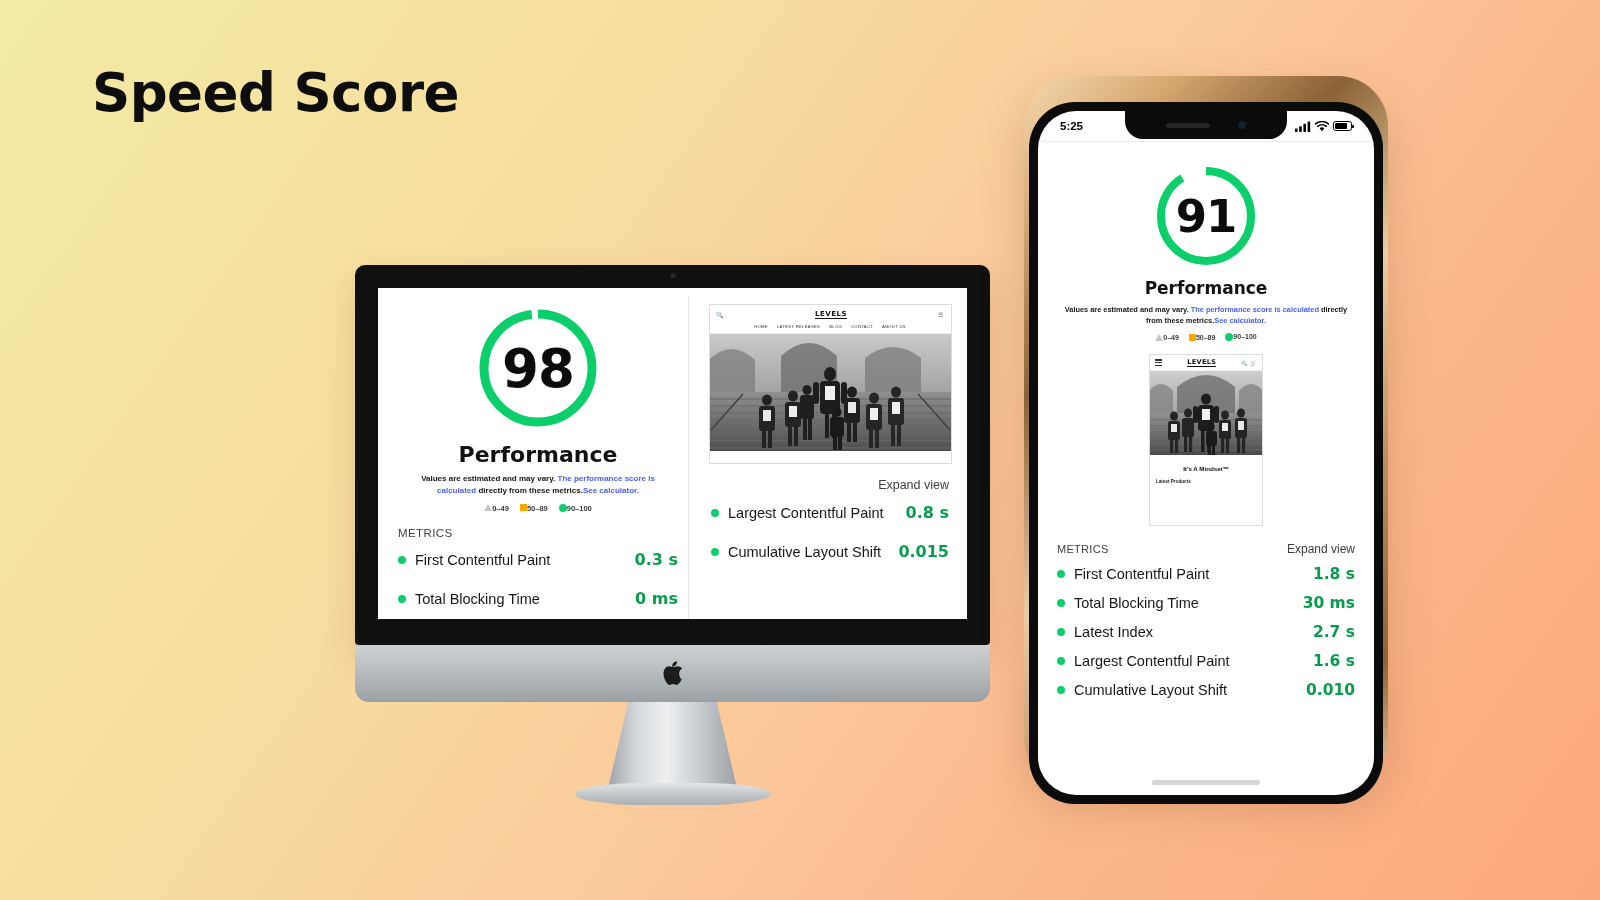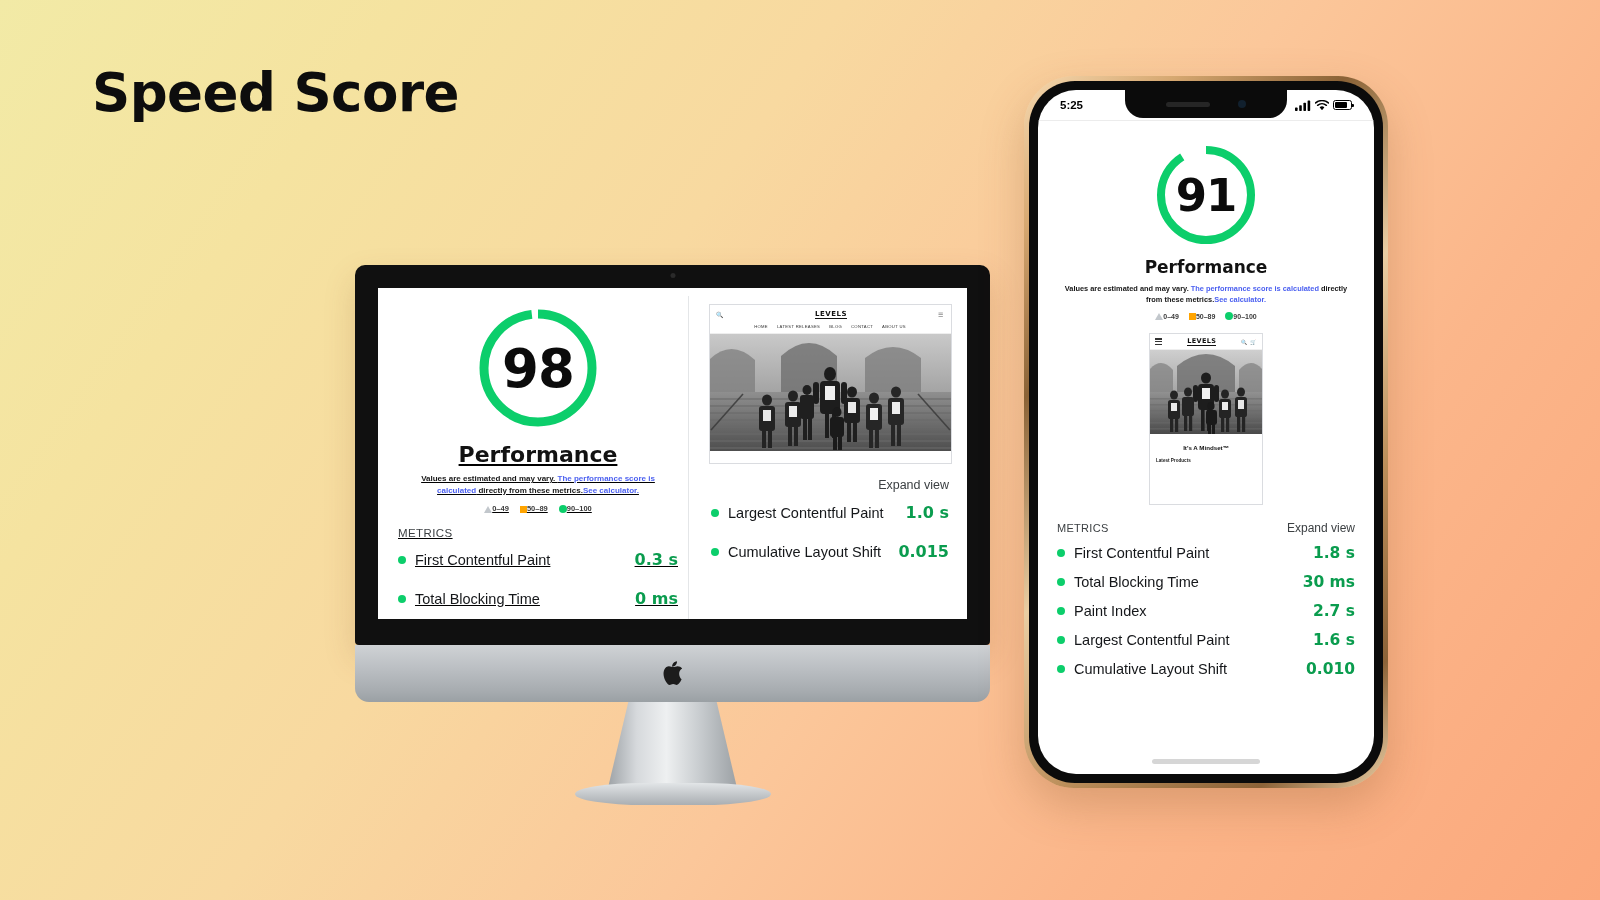--- a/index.html
+++ b/index.html
@@ -104,21 +104,20 @@
   .psi-d {
     display: flex;
     width: 100%;
     height: 100%;
     padding: 8px 10px 0 10px;
   }
   .psi-d-left {
     width: 300px;
     padding: 2px 6px 0 6px;
     position: relative;
-    text-decoration: underline;
   }
   .psi-d-right {
     flex: 1;
     border-left: 1px solid #e4e6e8;
     padding: 2px 4px 0 18px;
     position: relative;
   }
 
   .gauge-wrap { display: flex; justify-content: center; margin-top: 6px; }
   .gauge {
@@ -159,21 +158,21 @@
   .legend {
     display: flex;
     justify-content: center;
     align-items: center;
     gap: 11px;
     margin-top: 8px;
     font-size: 7.5px;
     color: #3a3a3a;
     font-weight: 600;
   }
-  .legend-item { display: flex; align-items: flex-end; gap: 0; }
+  .legend-item { display: flex; align-items: flex-start; gap: 0; }
   .lg-tri {
     width: 0; height: 0;
     border-left: 4px solid transparent;
     border-right: 4px solid transparent;
     border-bottom: 7px solid #c2c7cc;
   }
   .lg-sq { width: 7px; height: 7px; background: #ffa400; }
   .lg-ci { width: 8px; height: 8px; border-radius: 50%; background: #0cce6b; }
 
   .metrics-head {
@@ -268,20 +267,21 @@
     border-radius: 50px;
     background: linear-gradient(135deg,#f6d9b0 0%,#d6a871 14%,#8a6236 30%,#e9cda2 50%,#ba8d59 70%,#8c6338 88%,#eacfa6 100%);
     padding: 5px;
     box-shadow: 0 18px 44px rgba(130,80,40,0.26);
   }
   .phone-inner {
     width: 100%; height: 100%;
     border-radius: 46px;
     background: #0b0b0b;
     padding: 9px;
+    margin-top: 21px;
   }
   .phone-screen {
     width: 100%; height: 100%;
     border-radius: 38px;
     background: #fff;
     overflow: hidden;
     position: relative;
   }
   .notch {
     position: absolute;
@@ -631,21 +631,21 @@
             <span></span>
             <div class="expand-view">Expand view</div>
           </div>
 
           <div class="metric-list">
             <div class="metric-row">
               <div class="metric-left">
                 <span class="dot"></span>
                 <span class="metric-name">Largest Contentful Paint</span>
               </div>
-              <span class="metric-val">1.0 s</span>
+              <span class="metric-val">0.8 s</span>
             </div>
             <div class="metric-row">
               <div class="metric-left">
                 <span class="dot"></span>
                 <span class="metric-name">Cumulative Layout Shift</span>
               </div>
               <span class="metric-val">0.015</span>
             </div>
           </div>
         </div>
@@ -829,21 +829,21 @@
           <div class="phone-metric-row">
             <div class="metric-left">
               <span class="dot"></span>
               <span class="phone-metric-name">Total Blocking Time</span>
             </div>
             <span class="phone-metric-val">30 ms</span>
           </div>
           <div class="phone-metric-row">
             <div class="metric-left">
               <span class="dot"></span>
-              <span class="phone-metric-name">Paint Index</span>
+              <span class="phone-metric-name">Latest Index</span>
             </div>
             <span class="phone-metric-val">2.7 s</span>
           </div>
           <div class="phone-metric-row">
             <div class="metric-left">
               <span class="dot"></span>
               <span class="phone-metric-name">Largest Contentful Paint</span>
             </div>
             <span class="phone-metric-val">1.6 s</span>
           </div>

